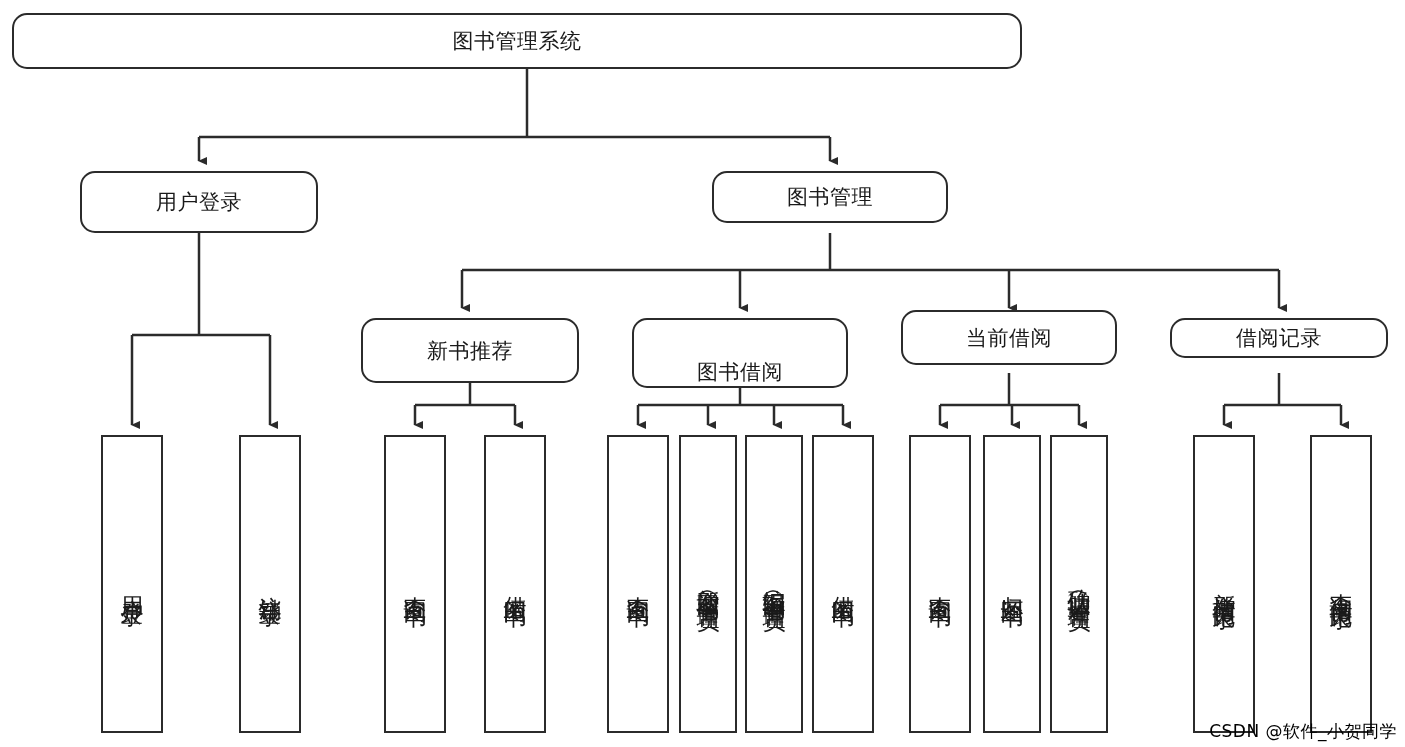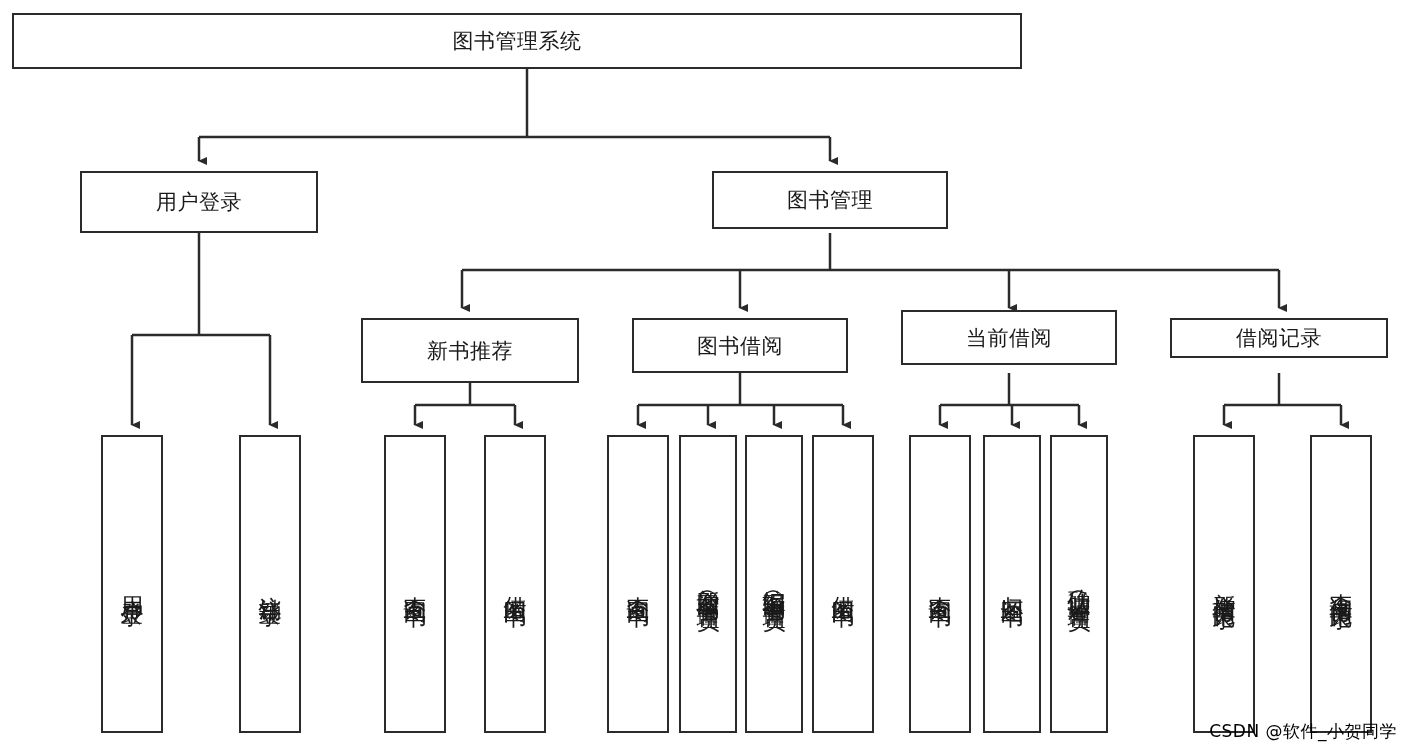--- a/index.html
+++ b/index.html
@@ -31,20 +31,21 @@
     border: 2px solid #2b2b2b;
     background: #ffffff;
     display: flex;
     align-items: center;
     justify-content: center;
     color: #1a1a1a;
   }
   .node.horizontal {
     font-size: 21px;
     letter-spacing: 0.5px;
+    border-radius: 15px;
   }
   .node.vertical {
     writing-mode: vertical-rl;
     text-orientation: upright;
     font-size: 23px;
     line-height: 1.0;
     letter-spacing: 3px;
     padding: 6px 0;
     align-items: center;
     justify-content: center;
@@ -108,27 +109,27 @@
       </g>
   </svg>
 
   <div id="nodes">
       <div class="node horizontal" style="left: 12px; top: 13px; width: 1010px; height: 56px;">
         <span>图书管理系统</span>
       </div>
       <div class="node horizontal" style="left: 80px; top: 171px; width: 238px; height: 62px;">
         <span>用户登录</span>
       </div>
-      <div class="node horizontal" style="left: 712px; top: 171px; width: 236px; height: 58px;">
+      <div class="node horizontal" style="left: 712px; top: 171px; width: 236px; height: 52px;">
         <span>图书管理</span>
       </div>
       <div class="node horizontal" style="left: 361px; top: 318px; width: 218px; height: 65px;">
         <span>新书推荐</span>
       </div>
-      <div class="node horizontal" style="left: 632px; top: 318px; width: 216px; height: 55px;">
+      <div class="node horizontal" style="left: 632px; top: 318px; width: 216px; height: 70px; align-items: flex-end;">
         <span>图书借阅</span>
       </div>
       <div class="node horizontal" style="left: 901px; top: 310px; width: 216px; height: 55px;">
         <span>当前借阅</span>
       </div>
       <div class="node horizontal" style="left: 1170px; top: 318px; width: 218px; height: 40px;">
         <span>借阅记录</span>
       </div>
       <div class="node vertical" style="left: 101px; top: 435px; width: 62px; height: 298px;">
         <span>用户登录</span>

